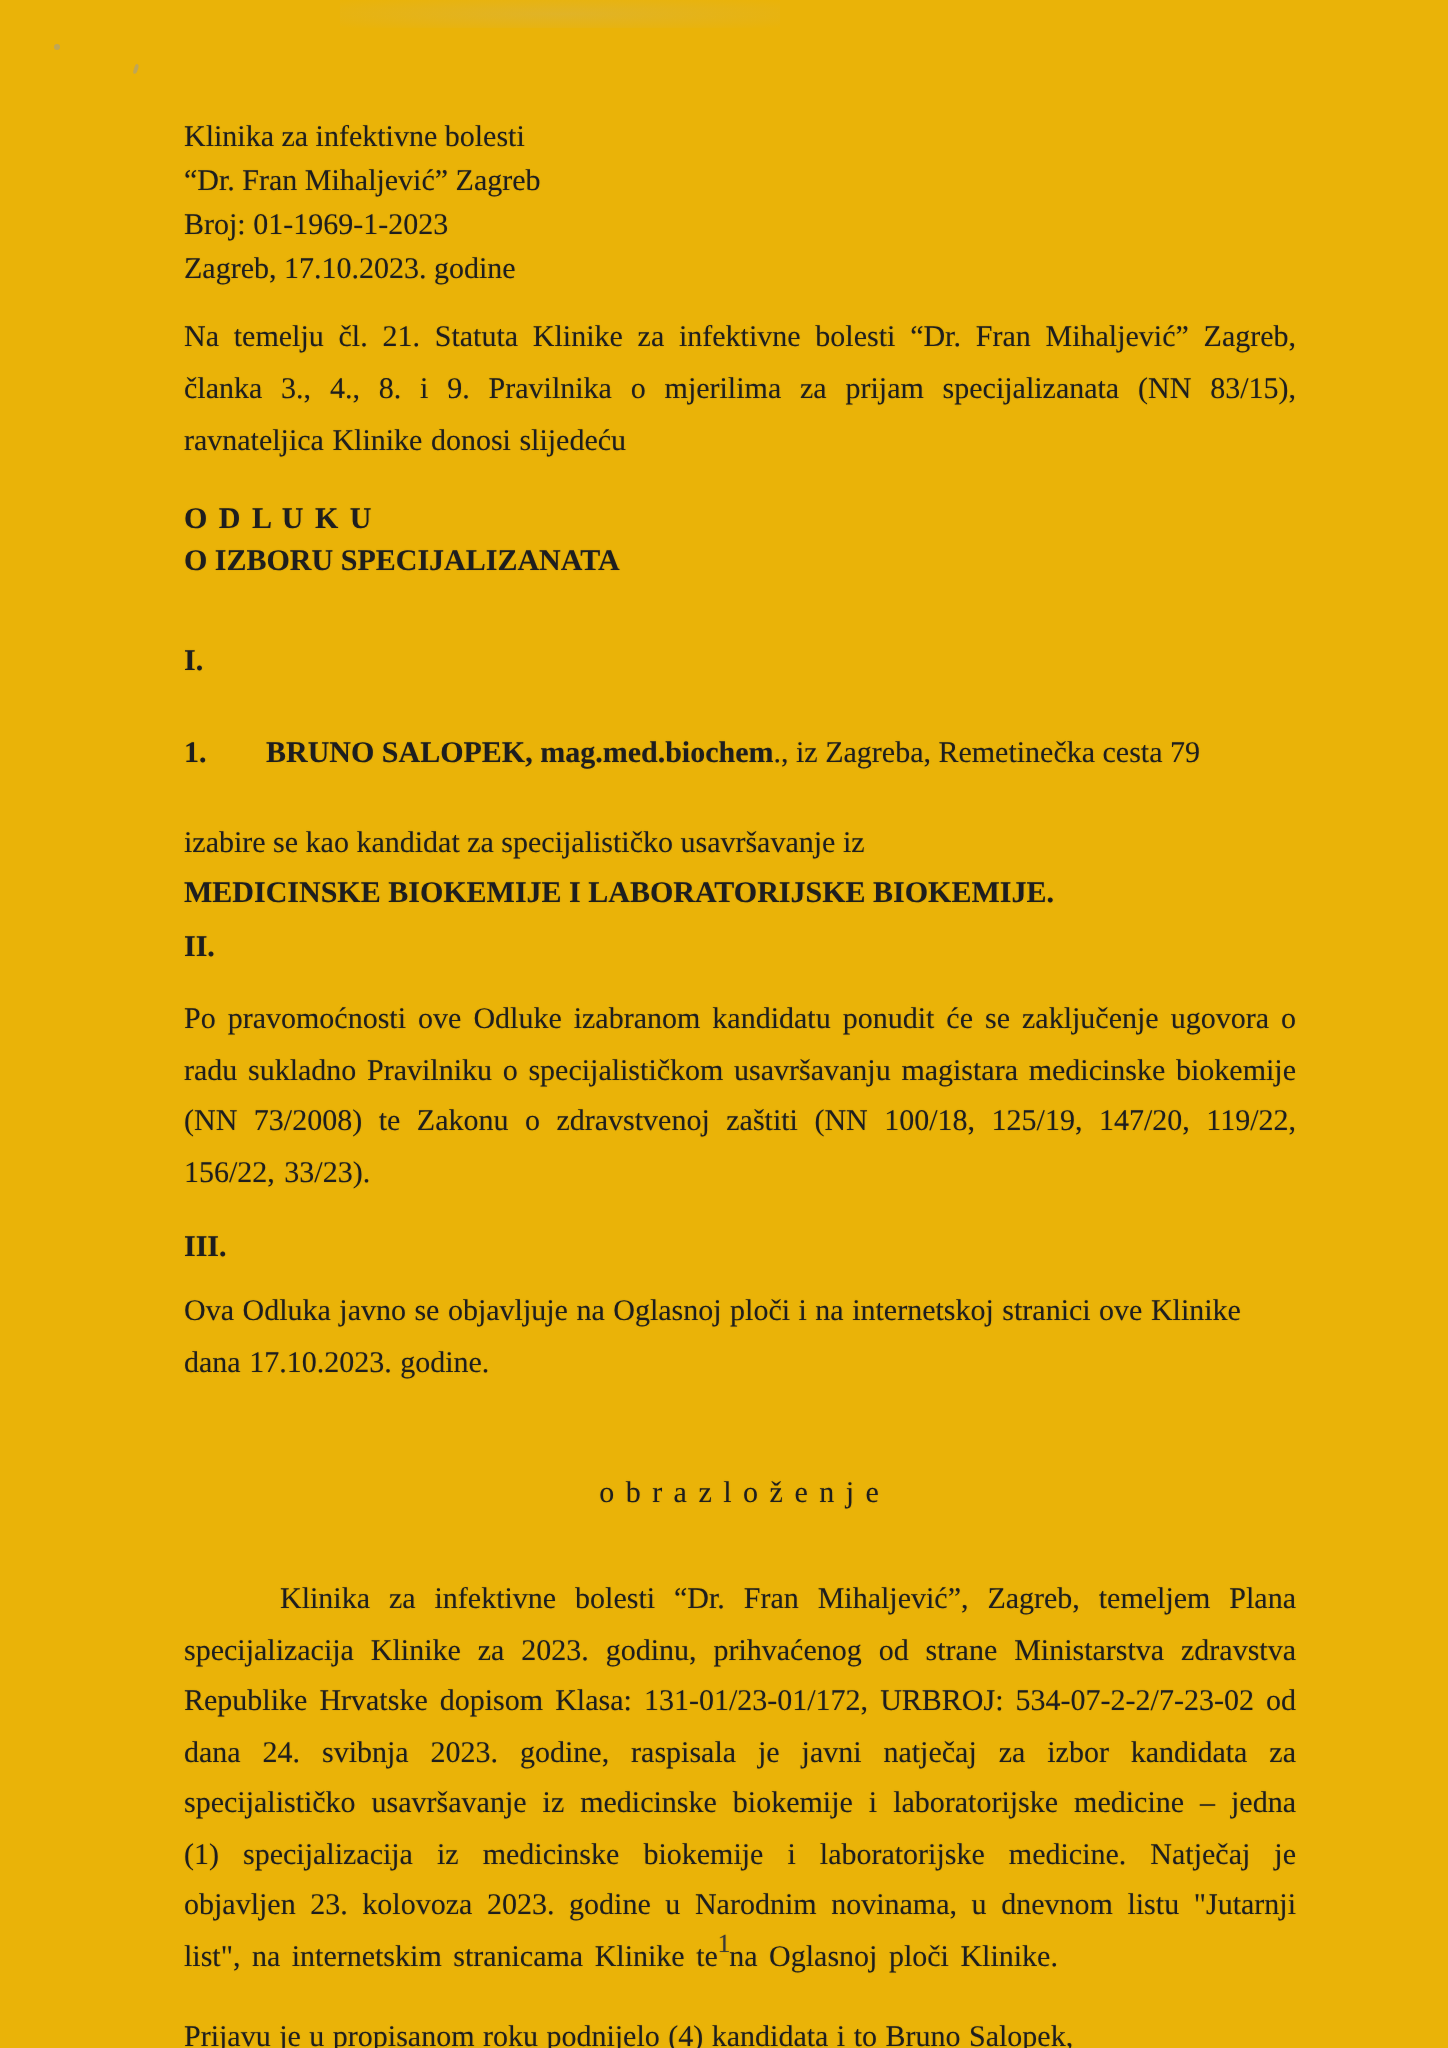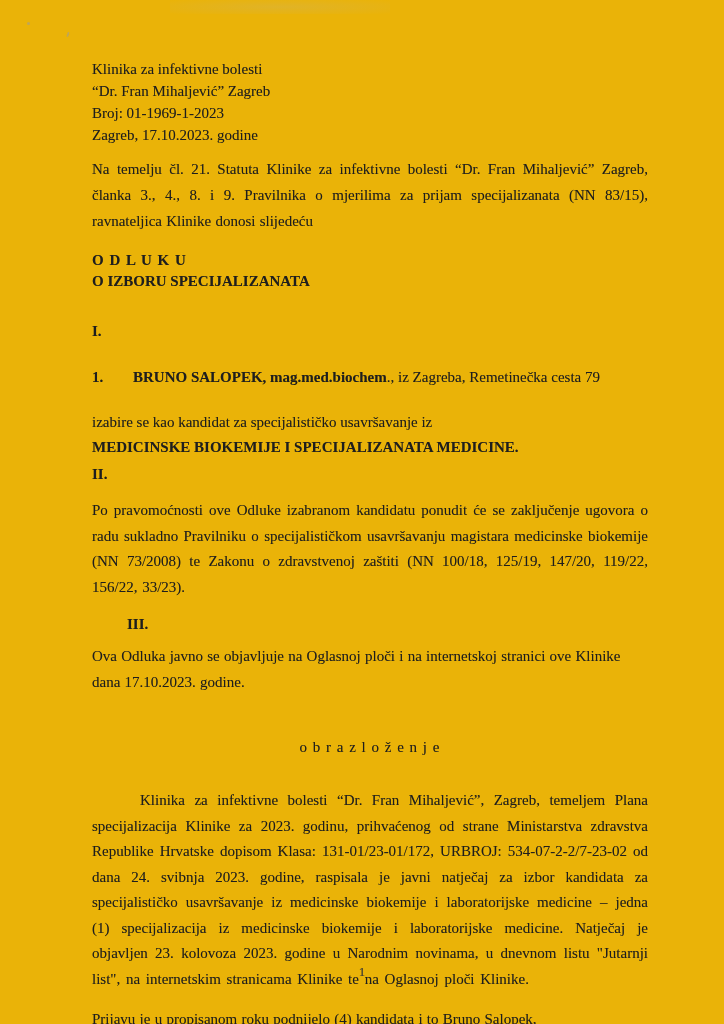--- a/index.html
+++ b/index.html
@@ -65,21 +65,21 @@
     line-height: 25px;
   }
   .chosen-block .bold-line { font-weight: bold; }
   .label-ii { margin-top: 5px; }
   .body-par {
     font-size: 15px;
     line-height: 25.5px;
     text-align: justify;
     word-spacing: 1px;
   }
-  .label-iii { margin-top: 9px; margin-left: 35px; }
+  .label-iii { margin-top: 9px; }
   .par-iii {
     margin-top: 10px;
     font-size: 15px;
     line-height: 26px;
     text-align: left;
     word-spacing: 0.5px;
   }
   .rationale-heading {
     margin-top: 44px;
     text-align: center;
@@ -152,21 +152,21 @@
     </div>
 
     <div class="section-label">I.</div>
 
     <div class="candidate-line">
       <span class="num">1.</span><span class="name">BRUNO SALOPEK, mag.med.biochem</span><span>., iz Zagreba, Remetinečka cesta 79</span>
     </div>
 
     <div class="chosen-block">
       <div>izabire se kao kandidat za specijalističko usavršavanje iz</div>
-      <div class="bold-line">MEDICINSKE BIOKEMIJE I SPECIJALIZANATA MEDICINE.</div>
+      <div class="bold-line">MEDICINSKE BIOKEMIJE I LABORATORIJSKE BIOKEMIJE.</div>
     </div>
 
     <div class="section-label label-ii">II.</div>
     <p class="body-par">Po pravomoćnosti ove Odluke izabranom kandidatu ponudit će se zaključenje ugovora o radu sukladno Pravilniku o specijalističkom usavršavanju magistara medicinske biokemije (NN 73/2008) te Zakonu o zdravstvenoj zaštiti (NN 100/18, 125/19, 147/20, 119/22, 156/22, 33/23).</p>
 
     <div class="section-label label-iii">III.</div>
     <p class="par-iii">Ova Odluka javno se objavljuje na Oglasnoj ploči i na internetskoj stranici ove Klinike dana 17.10.2023. godine.</p>
 
     <div class="rationale-heading">o b r a z l o ž e n j e</div>
 

